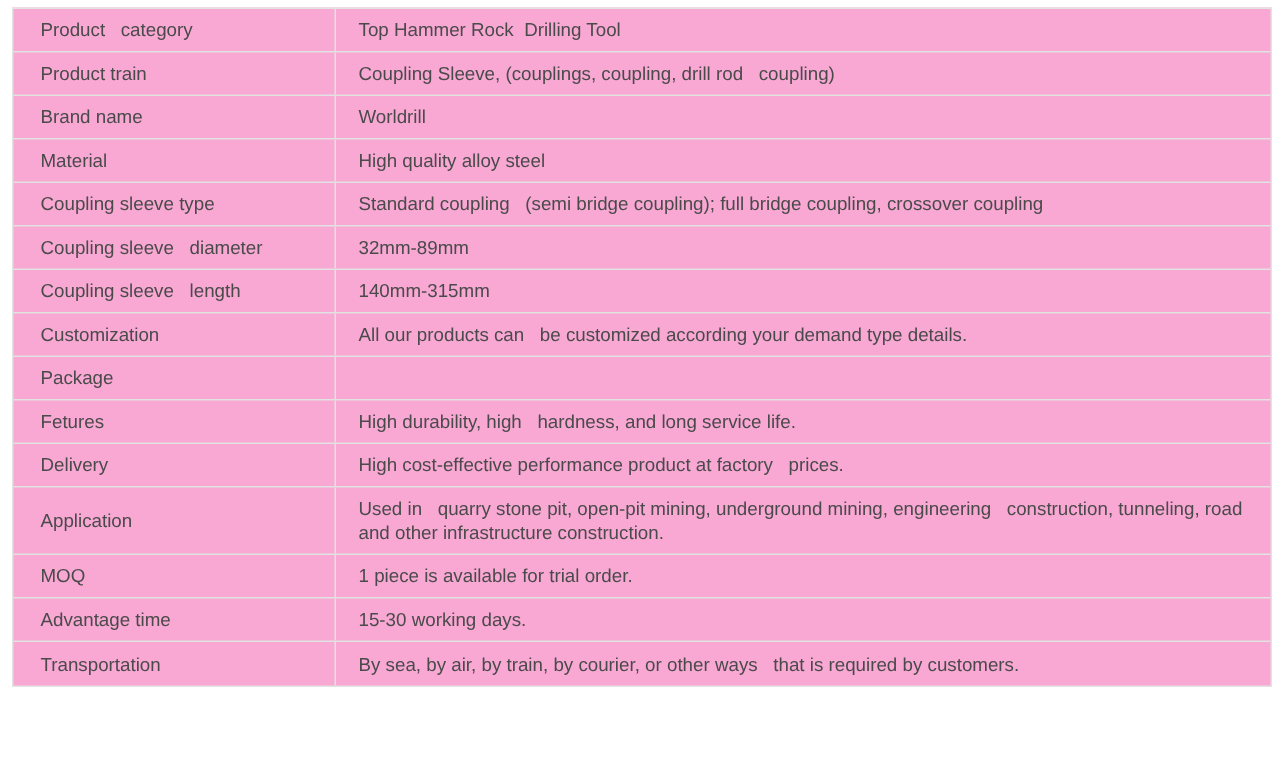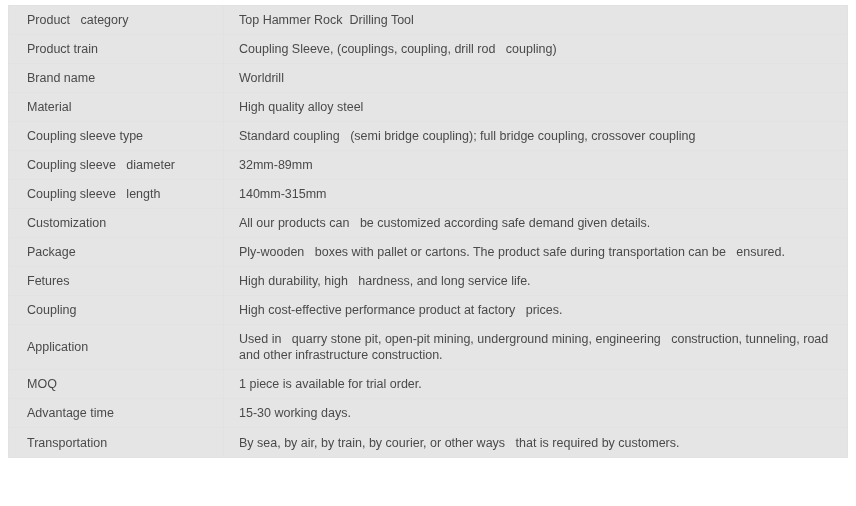--- a/index.html
+++ b/index.html
@@ -9,21 +9,21 @@
     background: #ffffff;
     font-family: "Liberation Sans", "DejaVu Sans", sans-serif;
     overflow: hidden;
   }
   .spec-table {
     position: absolute;
     left: 8px;
     top: 5px;
     width: 840px;
     border: 1px solid #e2e2e2;
-    background: #e5e5e5;
+    background: #f9a8d4;
   }
   .spec-row {
     display: flex;
     min-height: 29px;
     border-bottom: 1px solid #e2e2e2;
   }
   .spec-row:last-child {
     border-bottom: none;
   }
   .cell {
@@ -81,35 +81,34 @@
     <div class="cell cell-value">32mm-89mm</div>
   </div>
 
   <div class="spec-row">
     <div class="cell cell-label">Coupling sleeve   length</div>
     <div class="cell cell-value">140mm-315mm</div>
   </div>
 
   <div class="spec-row">
     <div class="cell cell-label">Customization</div>
-    <div class="cell cell-value">All our products can   be customized according safe demand given details.</div>
+    <div class="cell cell-value">All our products can   be customized according your demand type details.</div>
   </div>
 
   <div class="spec-row">
     <div class="cell cell-label">Package</div>
-    <div class="cell cell-value">Ply-wooden   boxes with pallet or cartons. The product safe during transportation can be   ensured.</div>
   </div>
 
   <div class="spec-row">
     <div class="cell cell-label">Fetures</div>
     <div class="cell cell-value">High durability, high   hardness, and long service life.</div>
   </div>
 
   <div class="spec-row">
-    <div class="cell cell-label">Coupling</div>
+    <div class="cell cell-label">Delivery</div>
     <div class="cell cell-value">High cost-effective performance product at factory   prices.</div>
   </div>
 
   <div class="spec-row">
     <div class="cell cell-label">Application</div>
     <div class="cell cell-value">Used in   quarry stone pit, open-pit mining, underground mining, engineering   construction, tunneling, road and other infrastructure construction.</div>
   </div>
 
   <div class="spec-row">
     <div class="cell cell-label">MOQ</div>

